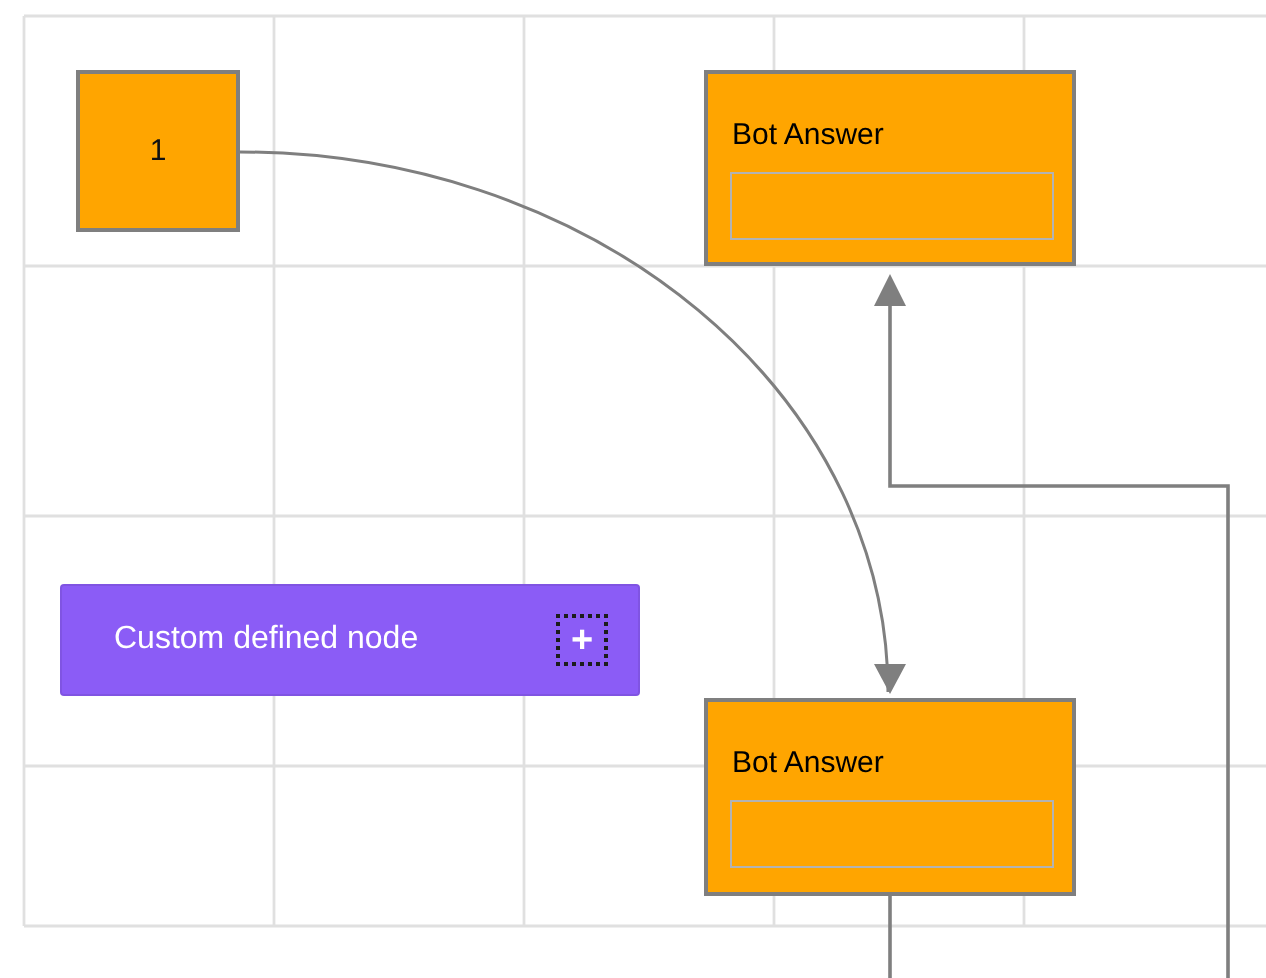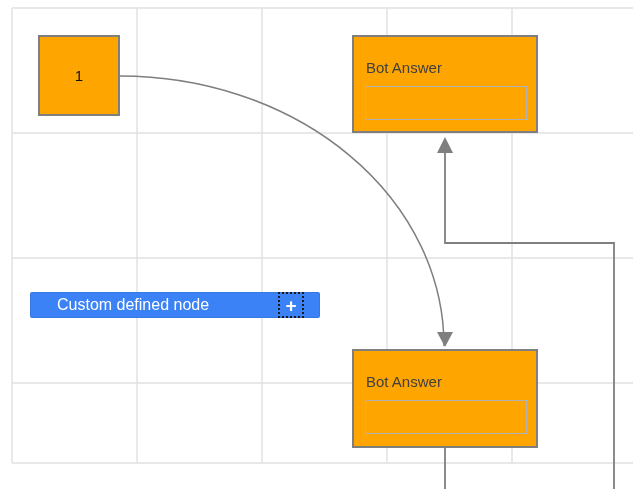--- a/index.html
+++ b/index.html
@@ -2,21 +2,21 @@
 <html><head>
 <meta charset="utf-8">
 <style>
   html,body{margin:0;padding:0;background:#ffffff;}
   body{font-family:"Liberation Sans", sans-serif;}
   .canvas{position:relative;width:633px;height:489px;background:#ffffff;overflow:hidden;}
   .canvas svg{position:absolute;left:0;top:0;}
   .node{position:absolute;box-sizing:border-box;border:2px solid #7f7f7f;}
   .node.square{display:flex;align-items:center;justify-content:center;
     font-size:15px;color:#111;}
-  .node.bot .bot-label{position:absolute;left:12px;top:22px;font-size:15px;color:#404040;}
+  .node.bot .bot-label{position:absolute;left:12px;top:22px;font-size:15px;color:#000000;}
   .node.bot .bot-field{position:absolute;left:11px;top:49px;width:160px;height:32px;
     border:1px solid #b3b3b3;background:transparent;}
   .custom-btn{position:absolute;box-sizing:border-box;display:flex;align-items:center;
     border-radius:2px;border:1px solid rgba(0,0,0,0.08);}
   .custom-btn .btn-label{color:#ffffff;font-size:16px;padding-left:26px;flex:1 1 auto;
     white-space:nowrap;}
   .custom-btn .plus-box{position:absolute;right:15px;top:50%;transform:translateY(-50%);
     width:22px;height:22px;border:2px dotted #1c1c1c;display:flex;align-items:center;
     justify-content:center;color:#ffffff;font-size:19px;font-weight:600;line-height:1;
     cursor:pointer;}
@@ -56,18 +56,18 @@
   <div class="node bot" style="left: 352px; top: 35px; width: 186px; height: 98px; background: rgb(255, 165, 0); border-color: rgb(127, 127, 127);">
     <div class="bot-label">Bot Answer</div>
     <div class="bot-field"></div>
   </div>
 
   <div class="node bot" style="left: 352px; top: 349px; width: 186px; height: 99px; background: rgb(255, 165, 0); border-color: rgb(127, 127, 127);">
     <div class="bot-label">Bot Answer</div>
     <div class="bot-field"></div>
   </div>
 
-  <div class="custom-btn" style="left: 30px; top: 292px; width: 290px; height: 26px; background: #3b82f6;">
+  <div class="custom-btn" style="left: 30px; top: 292px; width: 290px; height: 56px; background: #8b5cf6;">
     <span class="btn-label">Custom defined node</span>
     <span class="plus-box">+</span>
   </div>
 
 </div>
 
 </body></html>

